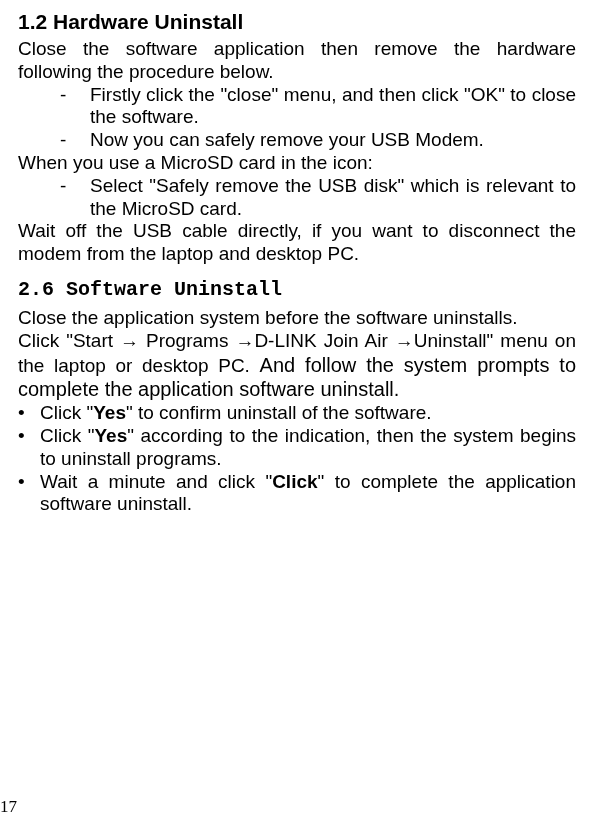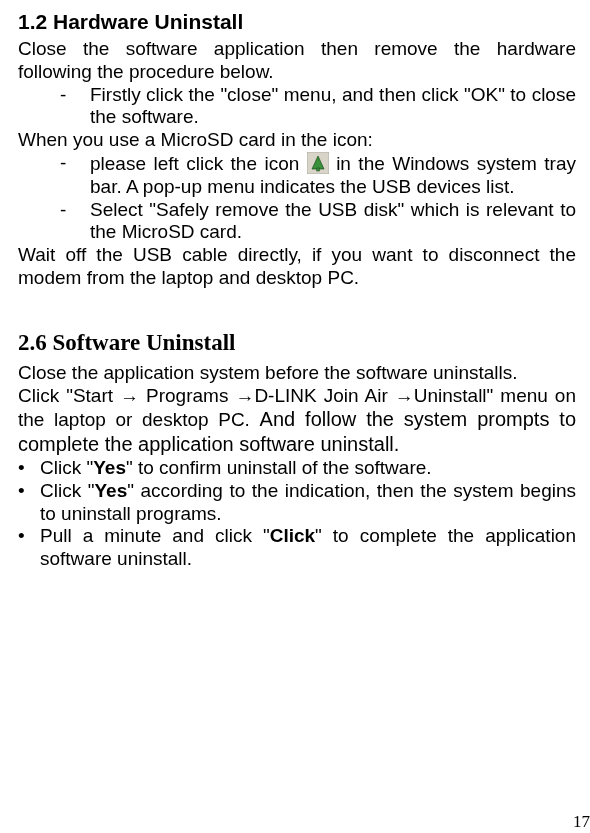--- a/index.html
+++ b/index.html
@@ -11,24 +11,24 @@
       color: #000;
       padding: 10px 14px 10px 18px;
       position: relative;
     }
     h2.section-heading {
       font-size: 21px;
       font-weight: bold;
       margin-bottom: 4px;
     }
     h2.section-heading-alt {
-      font-family: Liberation Serif, serif;
-      font-size: 23px;
+      font-family: Liberation Mono, monospace;
+      font-size: 20px;
       font-weight: bold;
-      margin-top: 40px;
+      margin-top: 12px;
       margin-bottom: 6px;
     }
     p.body {
       font-size: 19px;
       line-height: 1.2;
       text-align: justify;
     }
     .dash-list {
       list-style: none;
       padding-left: 42px;
@@ -67,67 +67,61 @@
     .mix { font-size: 19px; }
     .mix-large { font-size: 20px; }
     .tray-icon {
       display: inline-block;
       width: 22px;
       height: 22px;
       vertical-align: -4px;
     }
     .page-number {
       position: absolute;
-      bottom: 1px;
+      bottom: 16px;
       left: 0;
       width: 100%;
-      text-align: right;
+      text-align: left;
       font-family: "Times New Roman", Times, serif;
       font-size: 17px;
     }
     b { font-weight: bold; margin-top: 12px; }
   </style>
 </head>
 <body>
 
 <h2 class="section-heading">1.2 Hardware Uninstall</h2>
 
 <p class="body">Close the software application then remove the hardware following the procedure below.</p>
 
 <ul class="dash-list">
   <li>Firstly click the "close" menu, and then click "OK" to close the software.</li>
+  <li>Now you can safely remove your USB Modem.</li>
 </ul>
 
 <p class="body">When you use a MicroSD card in the icon:</p>
 
 <ul class="dash-list">
-  <li>
-    <span>please left click the icon </span><span class="tray-icon"><svg viewBox="0 0 22 22" width="22" height="22">
-      <rect x="0" y="0" width="22" height="22" fill="#d8d4c8" stroke="#888" stroke-width="0.5"></rect>
-      <polygon points="5,17 17,17 11,4" fill="#3a8f3a" stroke="#1d4f1d" stroke-width="0.7"></polygon>
-      <rect x="9.7" y="16" width="2.6" height="3" fill="#3a8f3a" stroke="#1d4f1d" stroke-width="0.6"></rect>
-    </svg></span><span> in the Windows system tray bar. A pop-up menu indicates the USB devices list.</span>
-  </li>
   <li>Select "Safely remove the USB disk" which is relevant to the MicroSD card.</li>
 </ul>
 
 <p class="body">Wait off the USB cable directly, if you want to disconnect the modem from the laptop and desktop PC.</p>
 
 <h2 class="section-heading-alt">2.6 Software Uninstall</h2>
 
 <p class="body">Close the application system before the software uninstalls.</p>
 <p class="body">
   <span class="mix">Click "Start → Programs →D-LINK Join Air →Uninstall" menu on the laptop or desktop PC. </span><span class="mix-large">And follow the system prompts to complete the application software uninstall.</span>
 </p>
 
 <ul class="bullet-list">
   <li>
     <span>Click "</span><b>Yes</b><span>" to confirm uninstall of the software.</span>
   </li>
   <li>
     <span>Click "</span><b>Yes</b><span>" according to the indication, then the system begins to uninstall programs.</span>
   </li>
   <li>
-    <span>Pull a minute and click "</span><b>Click</b><span>" to complete the application software uninstall.</span>
+    <span>Wait a minute and click "</span><b>Click</b><span>" to complete the application software uninstall.</span>
   </li>
 </ul>
 
 <div class="page-number">17</div>
 
 </body></html>

